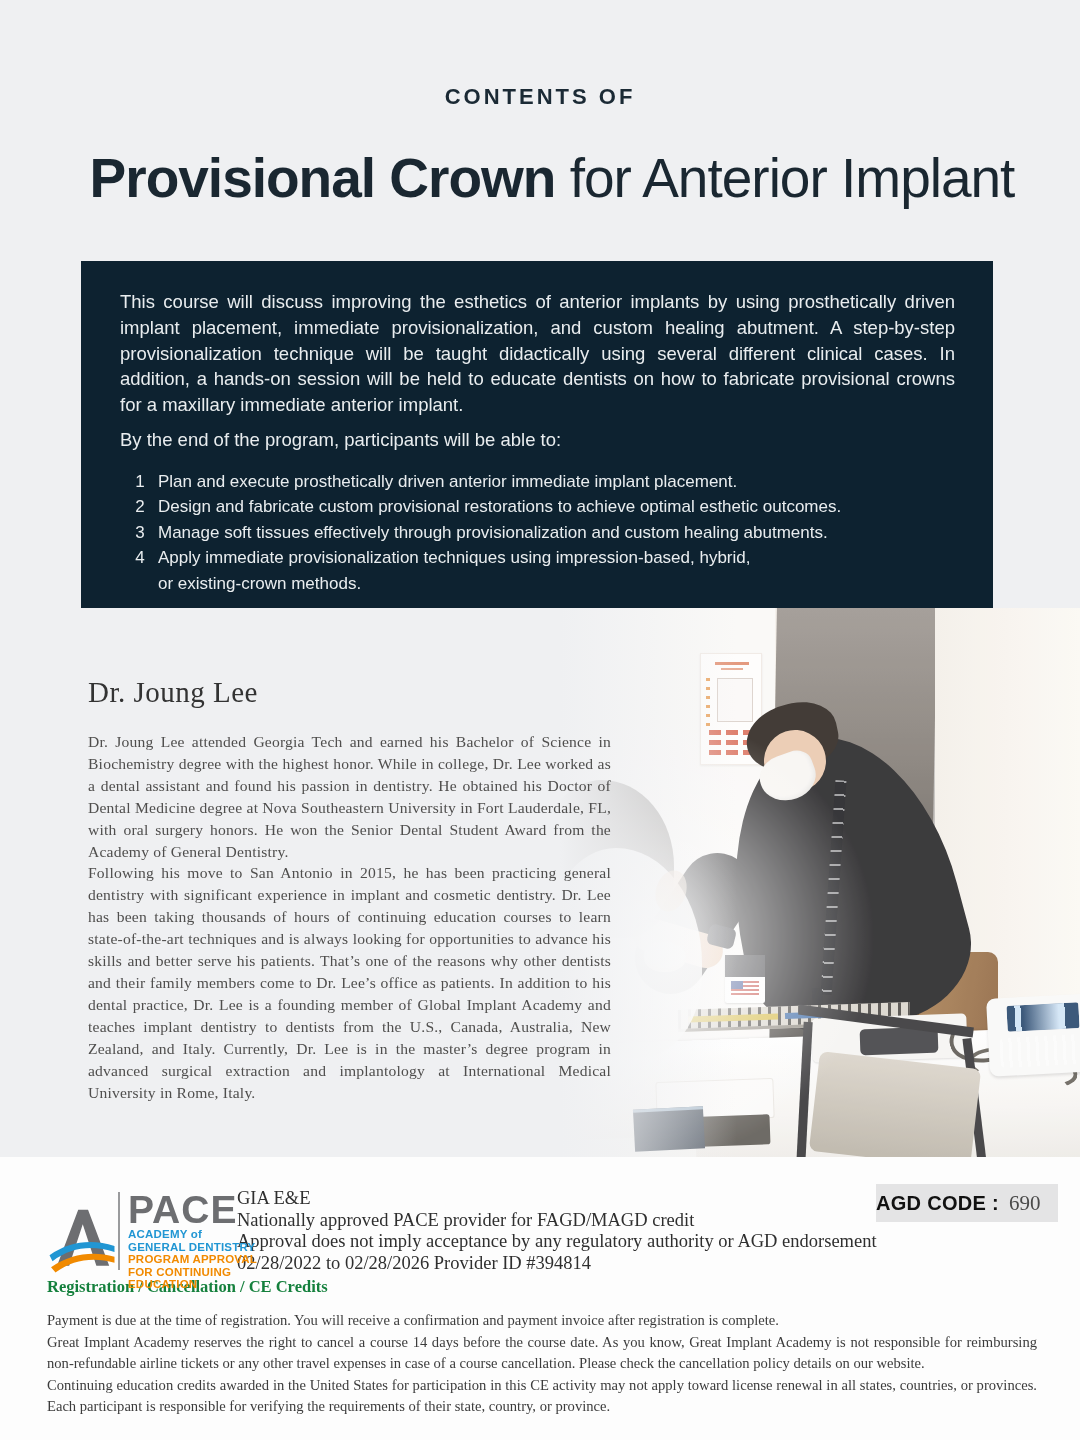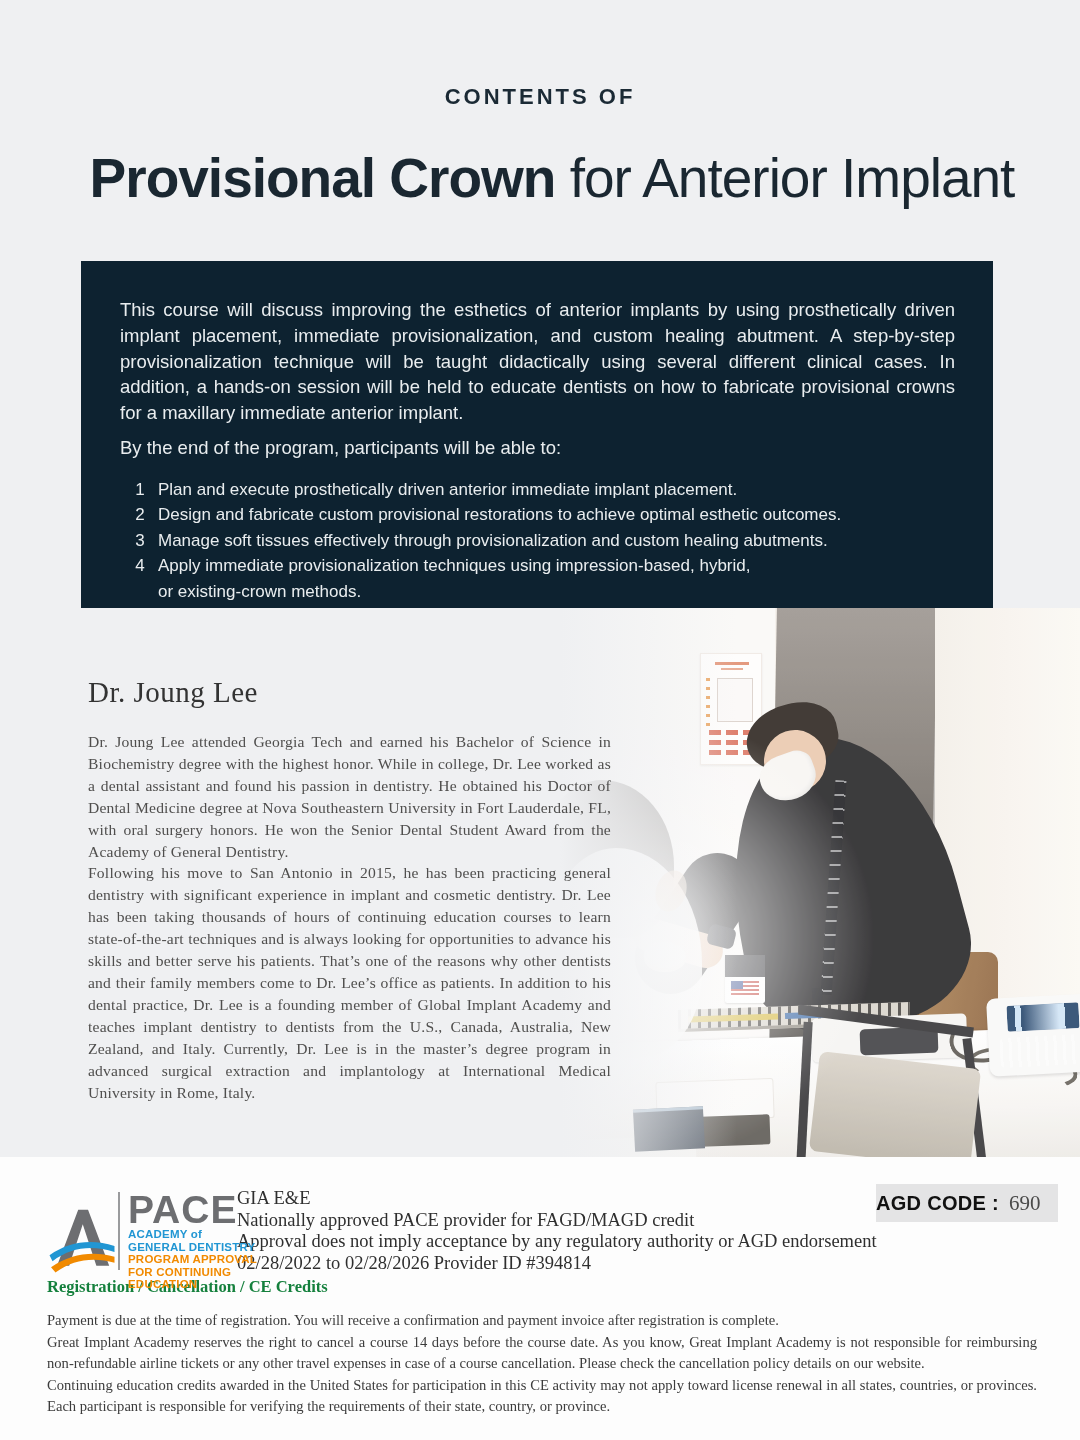--- a/index.html
+++ b/index.html
@@ -10,21 +10,21 @@
   
   .eyebrow { position:absolute; top:84px; left:0; width:100%; text-align:center;
     font-size:22px; font-weight:600; letter-spacing:3px; color:#1b2a35; }
   .main-title { position:absolute; top:146px; left:12px; width:100%; text-align:center;
     font-size:55px; color:#1a2731; white-space:nowrap; }
   .main-title .t-bold { font-weight:800; letter-spacing:-1px; }
   .main-title .t-light { font-weight:400; letter-spacing:-1px; }
 
   
   .course-box { position:absolute; left:81px; top:261px; width:912px; height:347px;
-    background:#0d2230; color:#e9edef; padding:36px 38px 0 39px; z-index:3; }
+    background:#0d2230; color:#e9edef; padding:28px 38px 0 39px; z-index:3; }
   .course-desc { font-size:18.5px; line-height:25.8px; text-align:justify; font-weight:400; }
   .course-lead { font-size:18.5px; line-height:25.8px; margin-top:9px; }
   .objectives { margin-top:16px; }
   .obj-row { display:flex; font-size:17px; line-height:25.5px; padding-left:10px; }
   .obj-num { width:20px; flex:0 0 20px; text-align:center; }
   .obj-text { margin-left:8px; white-space:pre-line; }
 
   
   .photo { position:absolute; left:560px; top:608px; width:520px; height:549px; overflow:hidden; z-index:1; }
   .photo * { position:absolute; }

